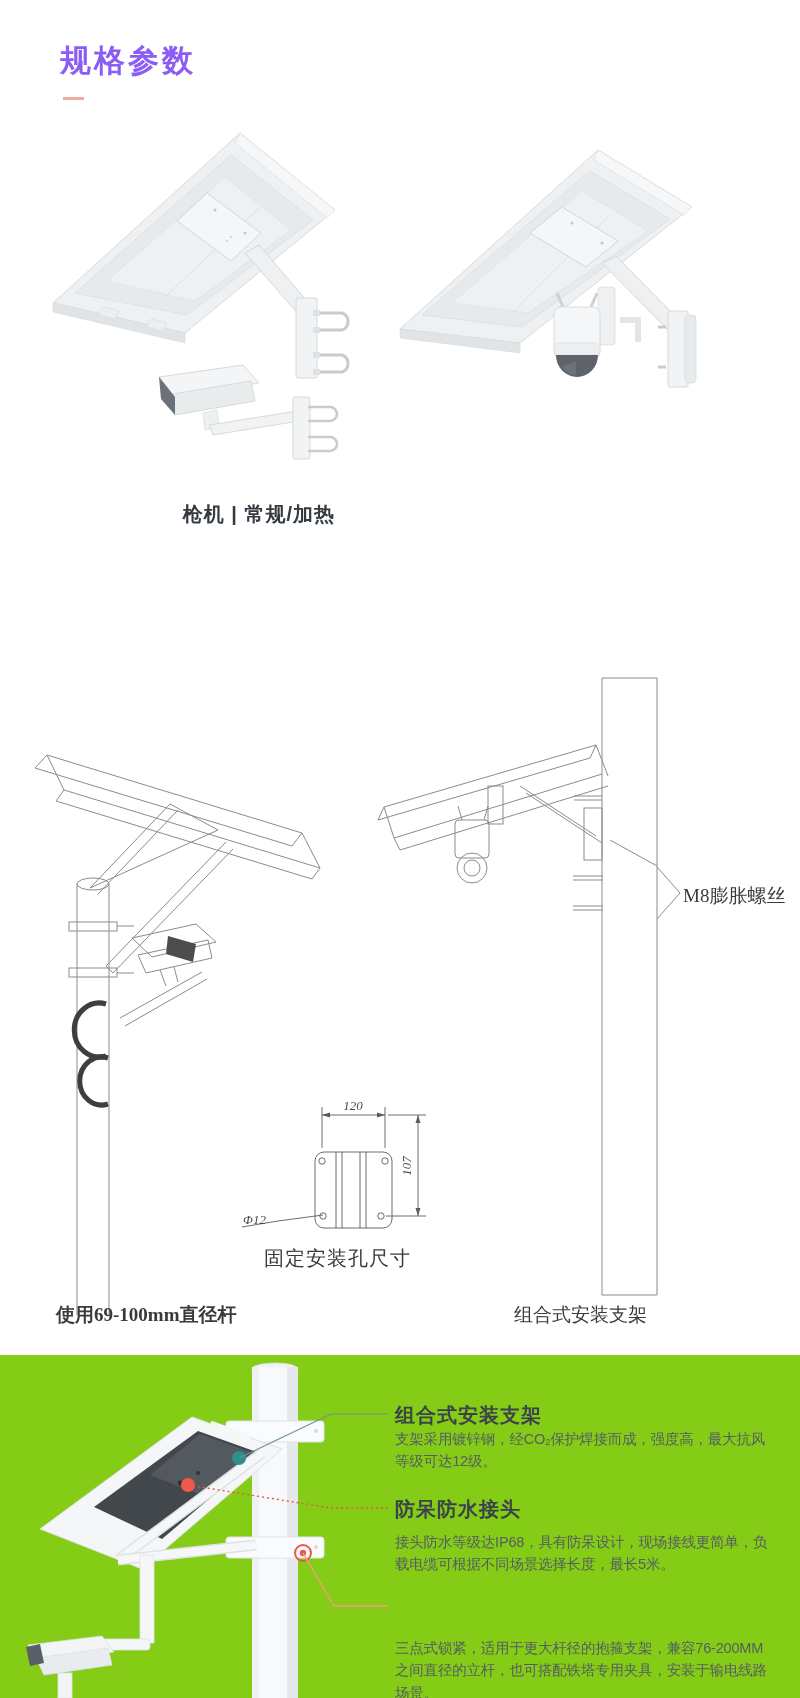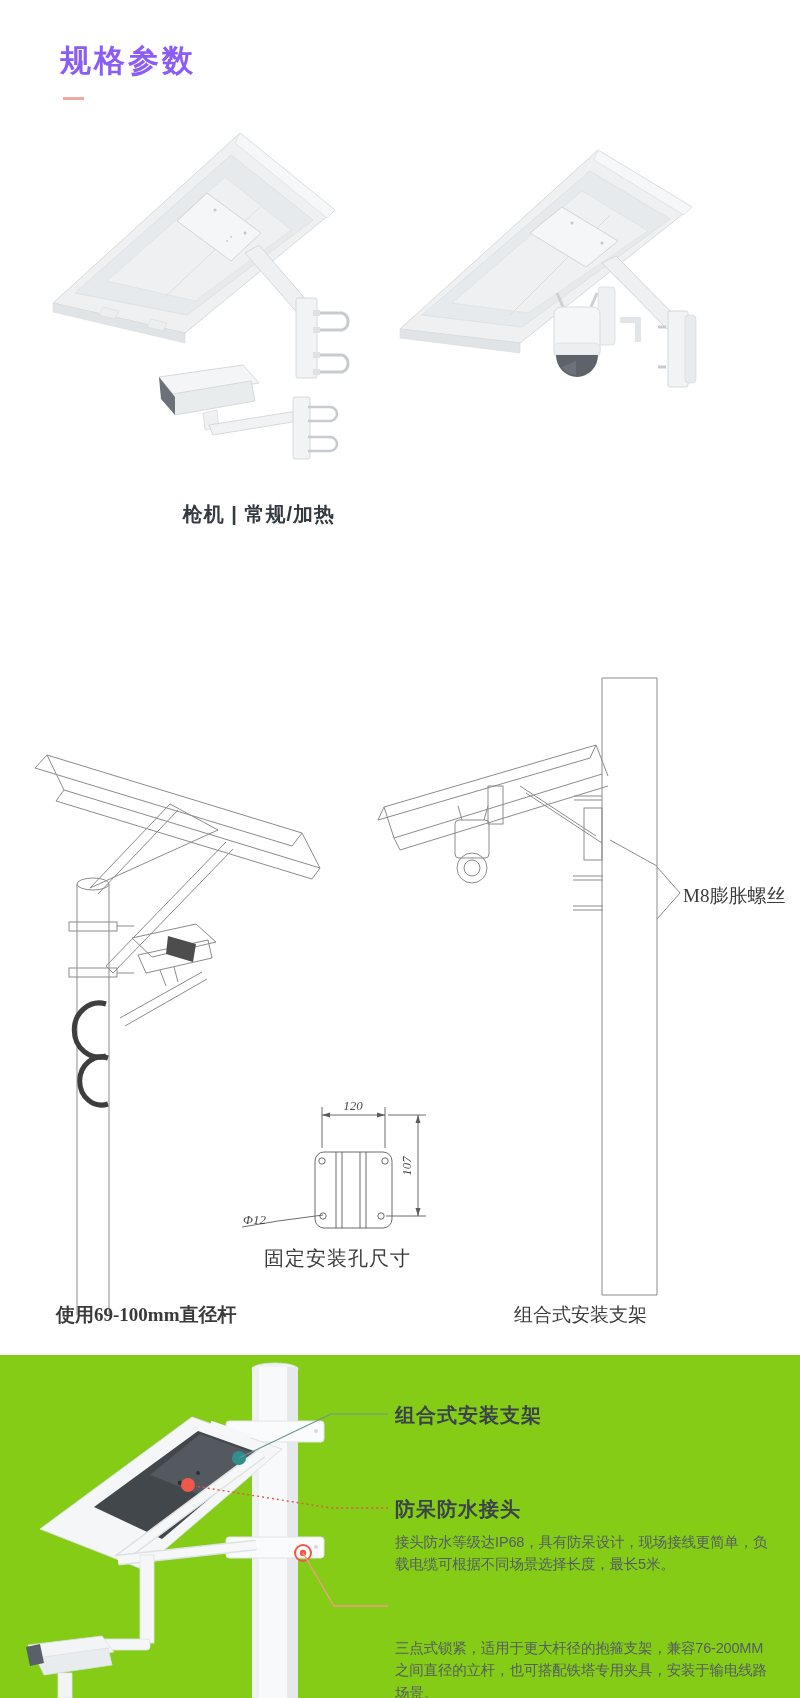--- a/index.html
+++ b/index.html
@@ -268,20 +268,21 @@
         <circle cx="303" cy="198" r="8" fill="none" stroke="#f0594a" stroke-width="2"></circle>
         <circle cx="303" cy="198" r="3.2" fill="#f0594a"></circle>
       </g>
 
       <polyline points="239,103 331,59 388,59" fill="none" stroke="#6e9395" stroke-width="1.2"></polyline>
       <polyline points="188,130 331,153 388,153" fill="none" stroke="#e25847" stroke-width="1.4" stroke-dasharray="2,3"></polyline>
       <polyline points="303,198 334,251 388,251" fill="none" stroke="#f29b85" stroke-width="1.4"></polyline>
     </svg>
 
     <div class="feat-title" style="top:47px">组合式安装支架</div>
+    <div class="feat-body" style="top:73px">支架采用镀锌钢，经CO₂保护焊接而成，强度高，最大抗风等级可达12级。</div>
 
     <div class="feat-title" style="top:141px">防呆防水接头</div>
     <div class="feat-body" style="top:176px">接头防水等级达IP68，具有防呆设计，现场接线更简单，负载电缆可根据不同场景选择长度，最长5米。</div>
 
     <div class="feat-body" style="top:282px">三点式锁紧，适用于更大杆径的抱箍支架，兼容76-200MM之间直径的立杆，也可搭配铁塔专用夹具，安装于输电线路场景。</div>
   </div>
 
 </div>
 
 </body></html>

